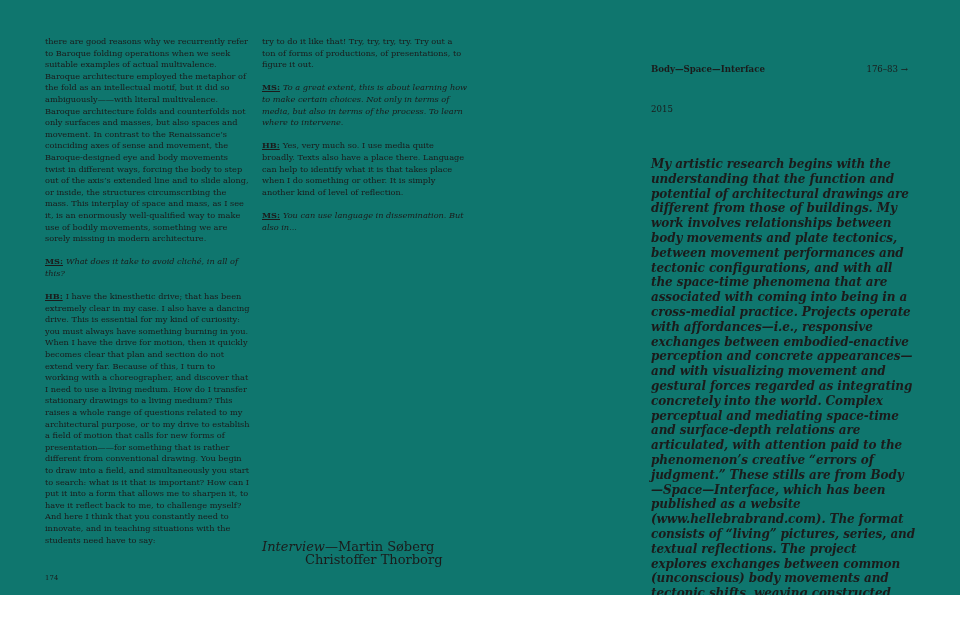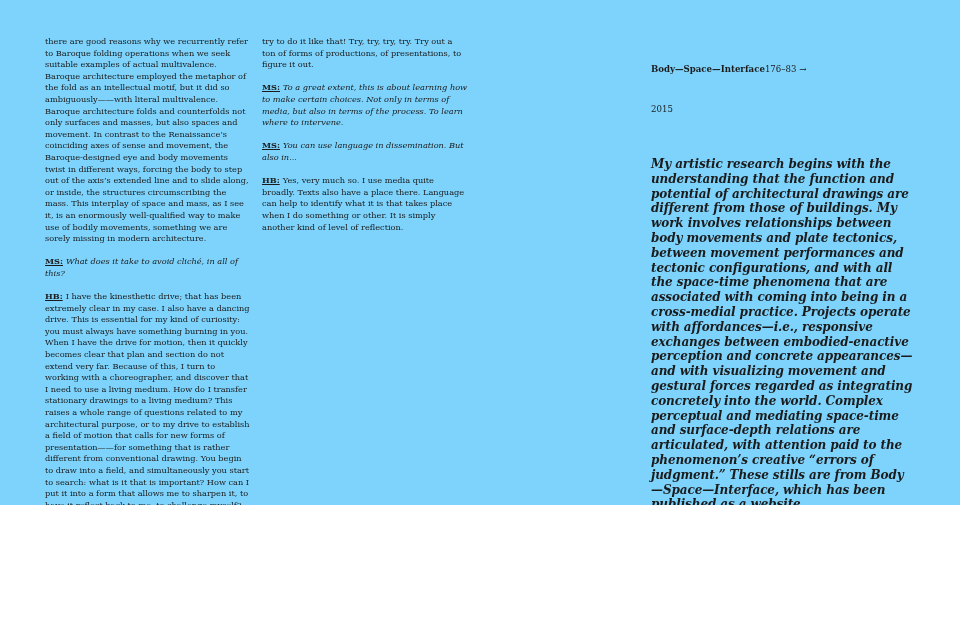--- a/index.html
+++ b/index.html
@@ -3,22 +3,22 @@
 <meta charset="utf-8">
 <style>
   html, body {
     margin: 0;
     padding: 0;
     background: #ffffff;
   }
   #spread {
     position: relative;
     width: 960px;
-    height: 505px;
-    background: #7dd3fc;
+    height: 595px;
+    background: #0f766e;
     color: #1b1b1b;
     font-family: "DejaVu Serif", "Liberation Serif", serif;
     overflow: hidden;
   }
   .col {
     position: absolute;
     top: 36px;
     width: 206px;
     font-size: 8.2px;
     line-height: 11.6px;
@@ -55,20 +55,21 @@
   #right-header {
     position: absolute;
     left: 651px;
     top: 63px;
     width: 257px;
     font-size: 8.6px;
     line-height: 12.5px;
   }
   #right-header .header-row {
     display: flex;
+    justify-content: space-between;
     align-items: baseline;
   }
   #right-header .work-title { font-weight: bold; }
   #right-header .pages-ref { font-weight: normal; }
   #right-header .work-year { font-weight: normal; margin-top: 27px; }
   #statement {
     position: absolute;
     left: 651px;
     top: 157px;
     width: 264px;
@@ -87,22 +88,22 @@
 
   <div id="col-1" class="col">
     <p class="para"><span class="a">there are good reasons why we recurrently refer to Baroque folding operations when we seek suitable examples of actual multivalence. Baroque architecture employed the metaphor of the fold as an intellectual motif, but it did so ambiguously——with literal multivalence. Baroque architecture folds and counterfolds not only surfaces and masses, but also spaces and movement. In contrast to the Renaissance’s coinciding axes of sense and movement, the Baroque-designed eye and body movements twist in different ways, forcing the body to step out of the axis’s extended line and to slide along, or inside, the structures circumscribing the mass. This interplay of space and mass, as I see it, is an enormously well-qualified way to make use of bodily movements, something we are sorely missing in modern architecture.</span></p>
     <p class="para"><span class="speaker">MS:</span><span class="q">What does it take to avoid cliché, in all of this?</span></p>
     <p class="para"><span class="speaker">HB:</span><span class="a">I have the kinesthetic drive; that has been extremely clear in my case. I also have a dancing drive. This is essential for my kind of curiosity: you must always have something burning in you. When I have the drive for motion, then it quickly becomes clear that plan and section do not extend very far. Because of this, I turn to working with a choreographer, and discover that I need to use a living medium. How do I transfer stationary drawings to a living medium? This raises a whole range of questions related to my architectural purpose, or to my drive to establish a field of motion that calls for new forms of presentation——for something that is rather different from conventional drawing. You begin to draw into a field, and simultaneously you start to search: what is it that is important? How can I put it into a form that allows me to sharpen it, to have it reflect back to me, to challenge myself? And here I think that you constantly need to innovate, and in teaching situations with the students need have to say:</span></p>
   </div>
 
   <div id="col-2" class="col">
     <p class="para"><span class="a">try to do it like that! Try, try, try, try. Try out a ton of forms of productions, of presentations, to figure it out.</span></p>
     <p class="para"><span class="speaker">MS:</span><span class="q">To a great extent, this is about learning how to make certain choices. Not only in terms of media, but also in terms of the process. To learn where to intervene.</span></p>
+    <p class="para"><span class="speaker">HB:</span><span class="a">Yes, very much so. I use media quite broadly. Texts also have a place there. Language can help to identify what it is that takes place when I do something or other. It is simply another kind of level of reflection.</span></p>
     <p class="para"><span class="speaker">MS:</span><span class="q">You can use language in dissemination. But also in...</span></p>
-    <p class="para"><span class="speaker">HB:</span><span class="a">Yes, very much so. I use media quite broadly. Texts also have a place there. Language can help to identify what it is that takes place when I do something or other. It is simply another kind of level of reflection.</span></p>
   </div>
 
   <div id="signature">
     <div class="sig-line1"><span class="sig-prefix">Interview</span><span>—Martin Søberg</span></div>
     <div class="sig-line2">Christoffer Thorborg</div>
   </div>
 
   <div id="pagenum-left" class="pagenum">174</div>
 
   <div id="right-header">

